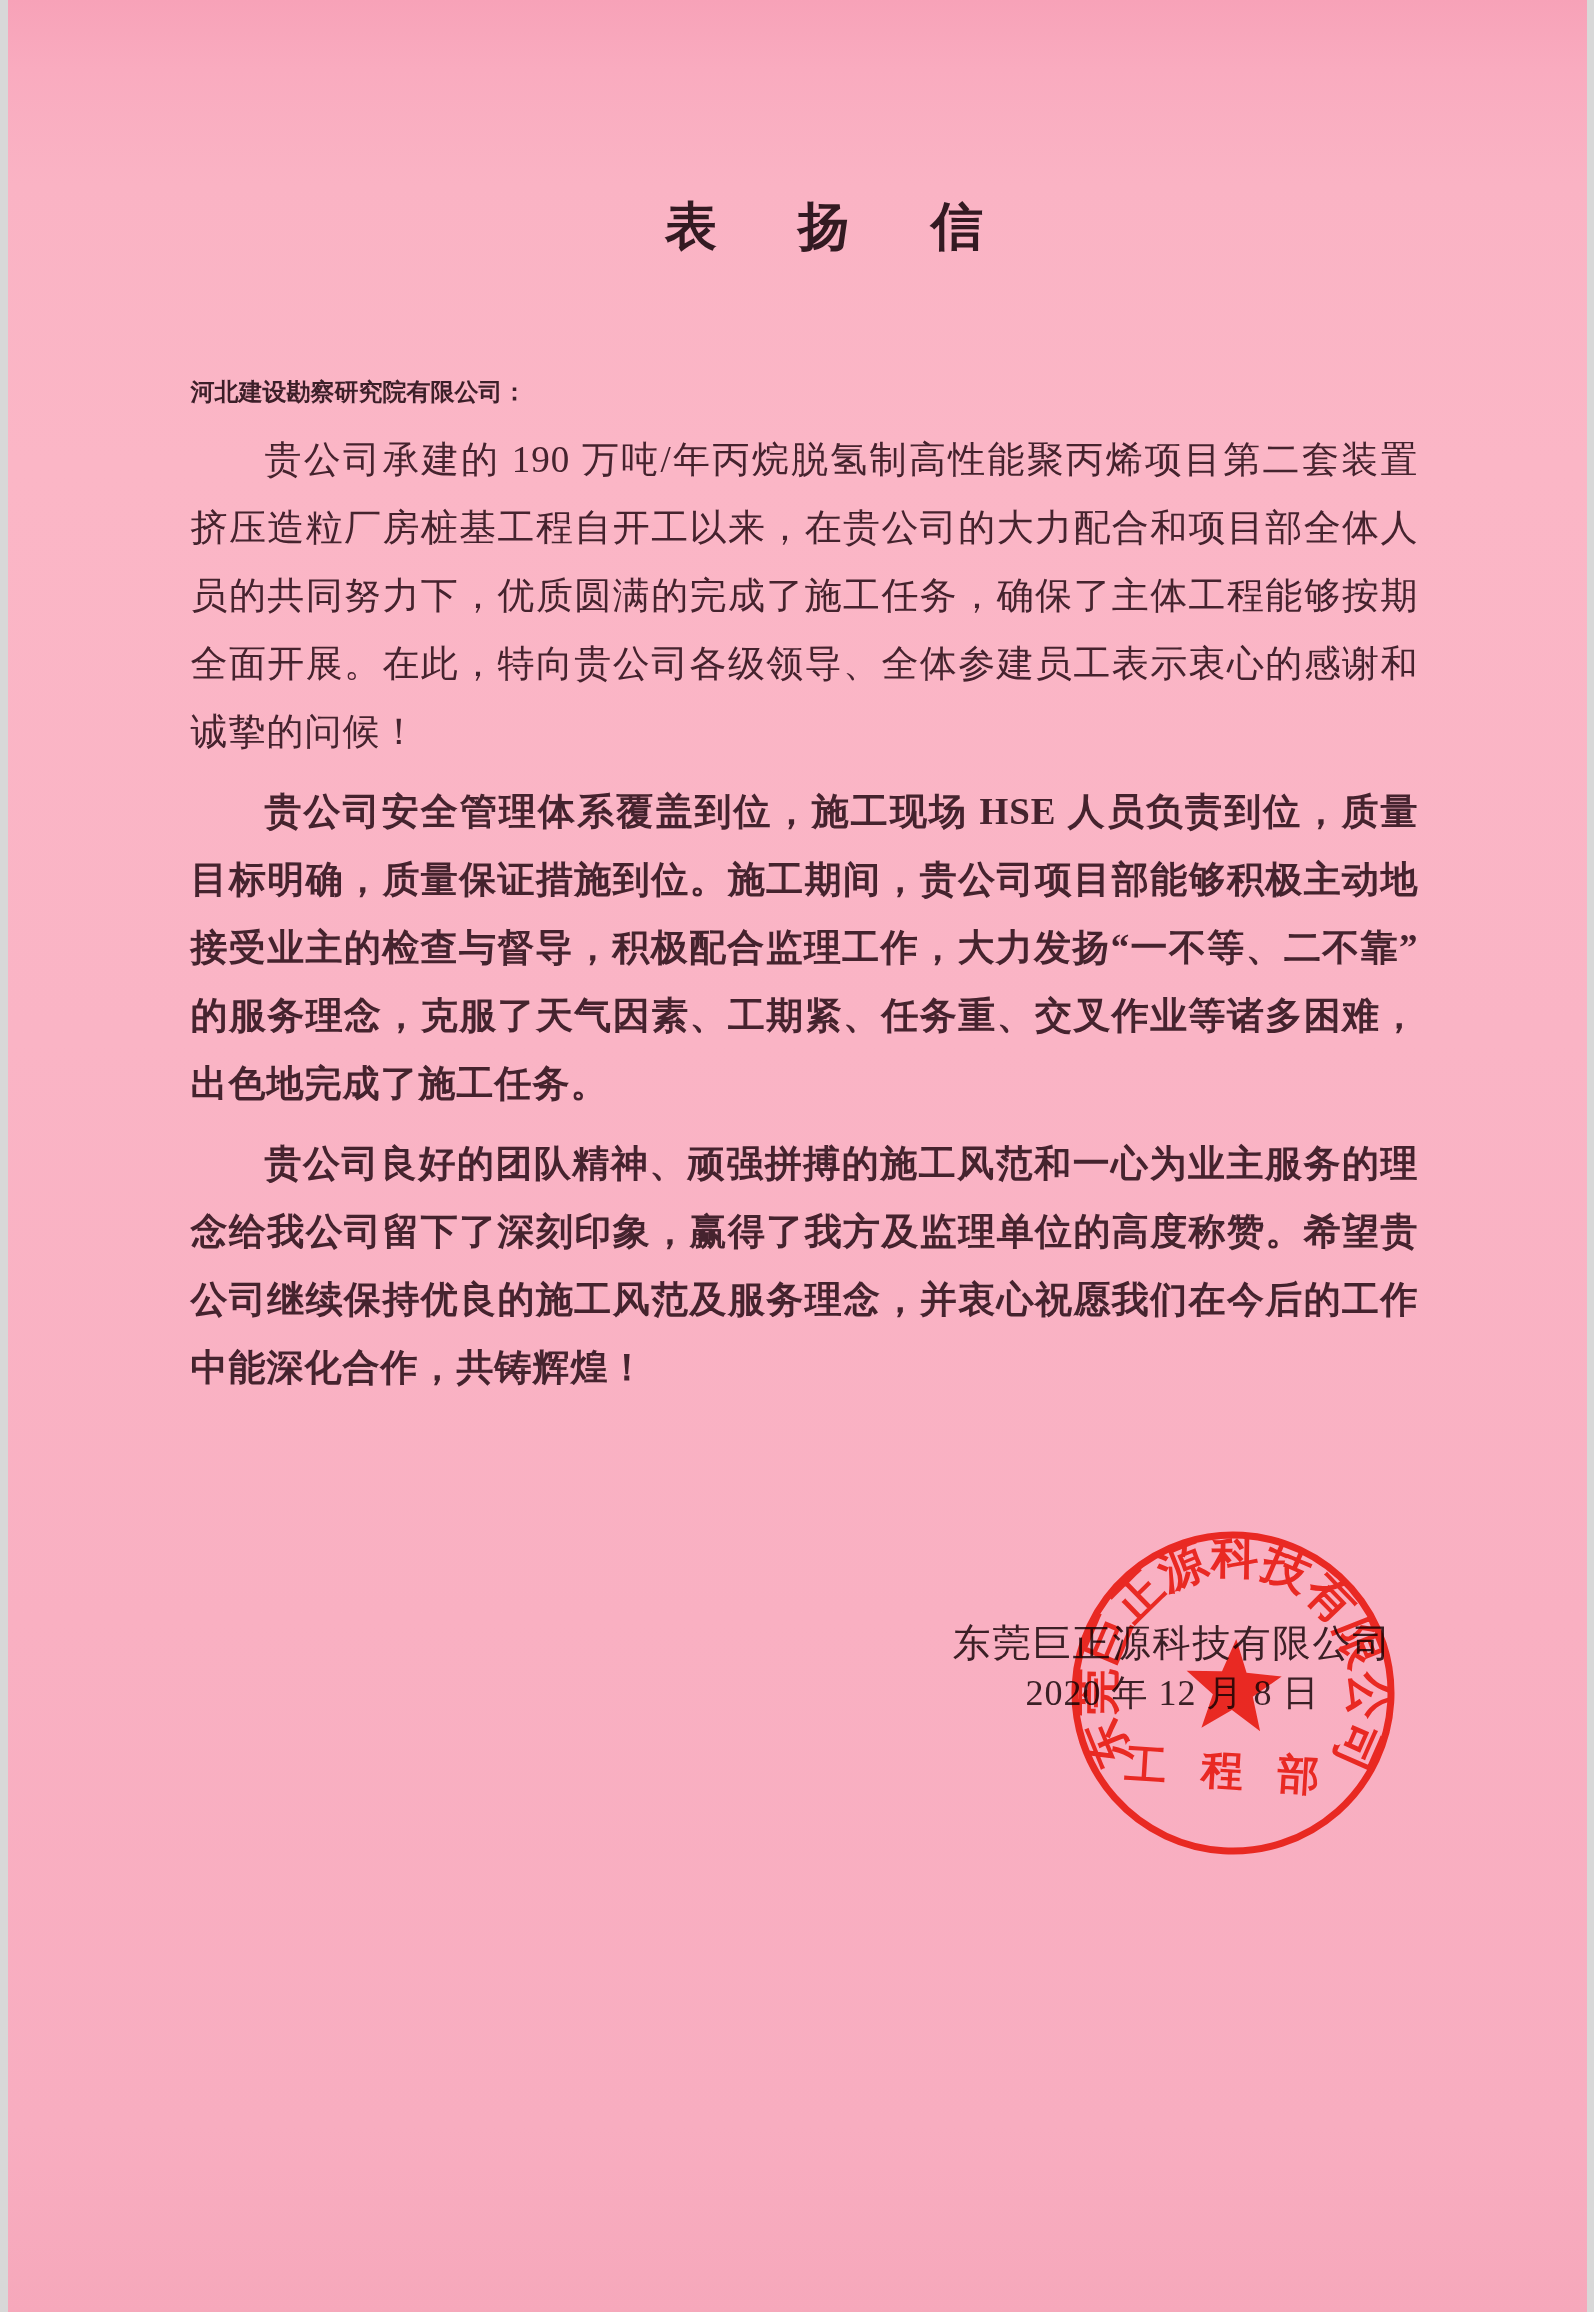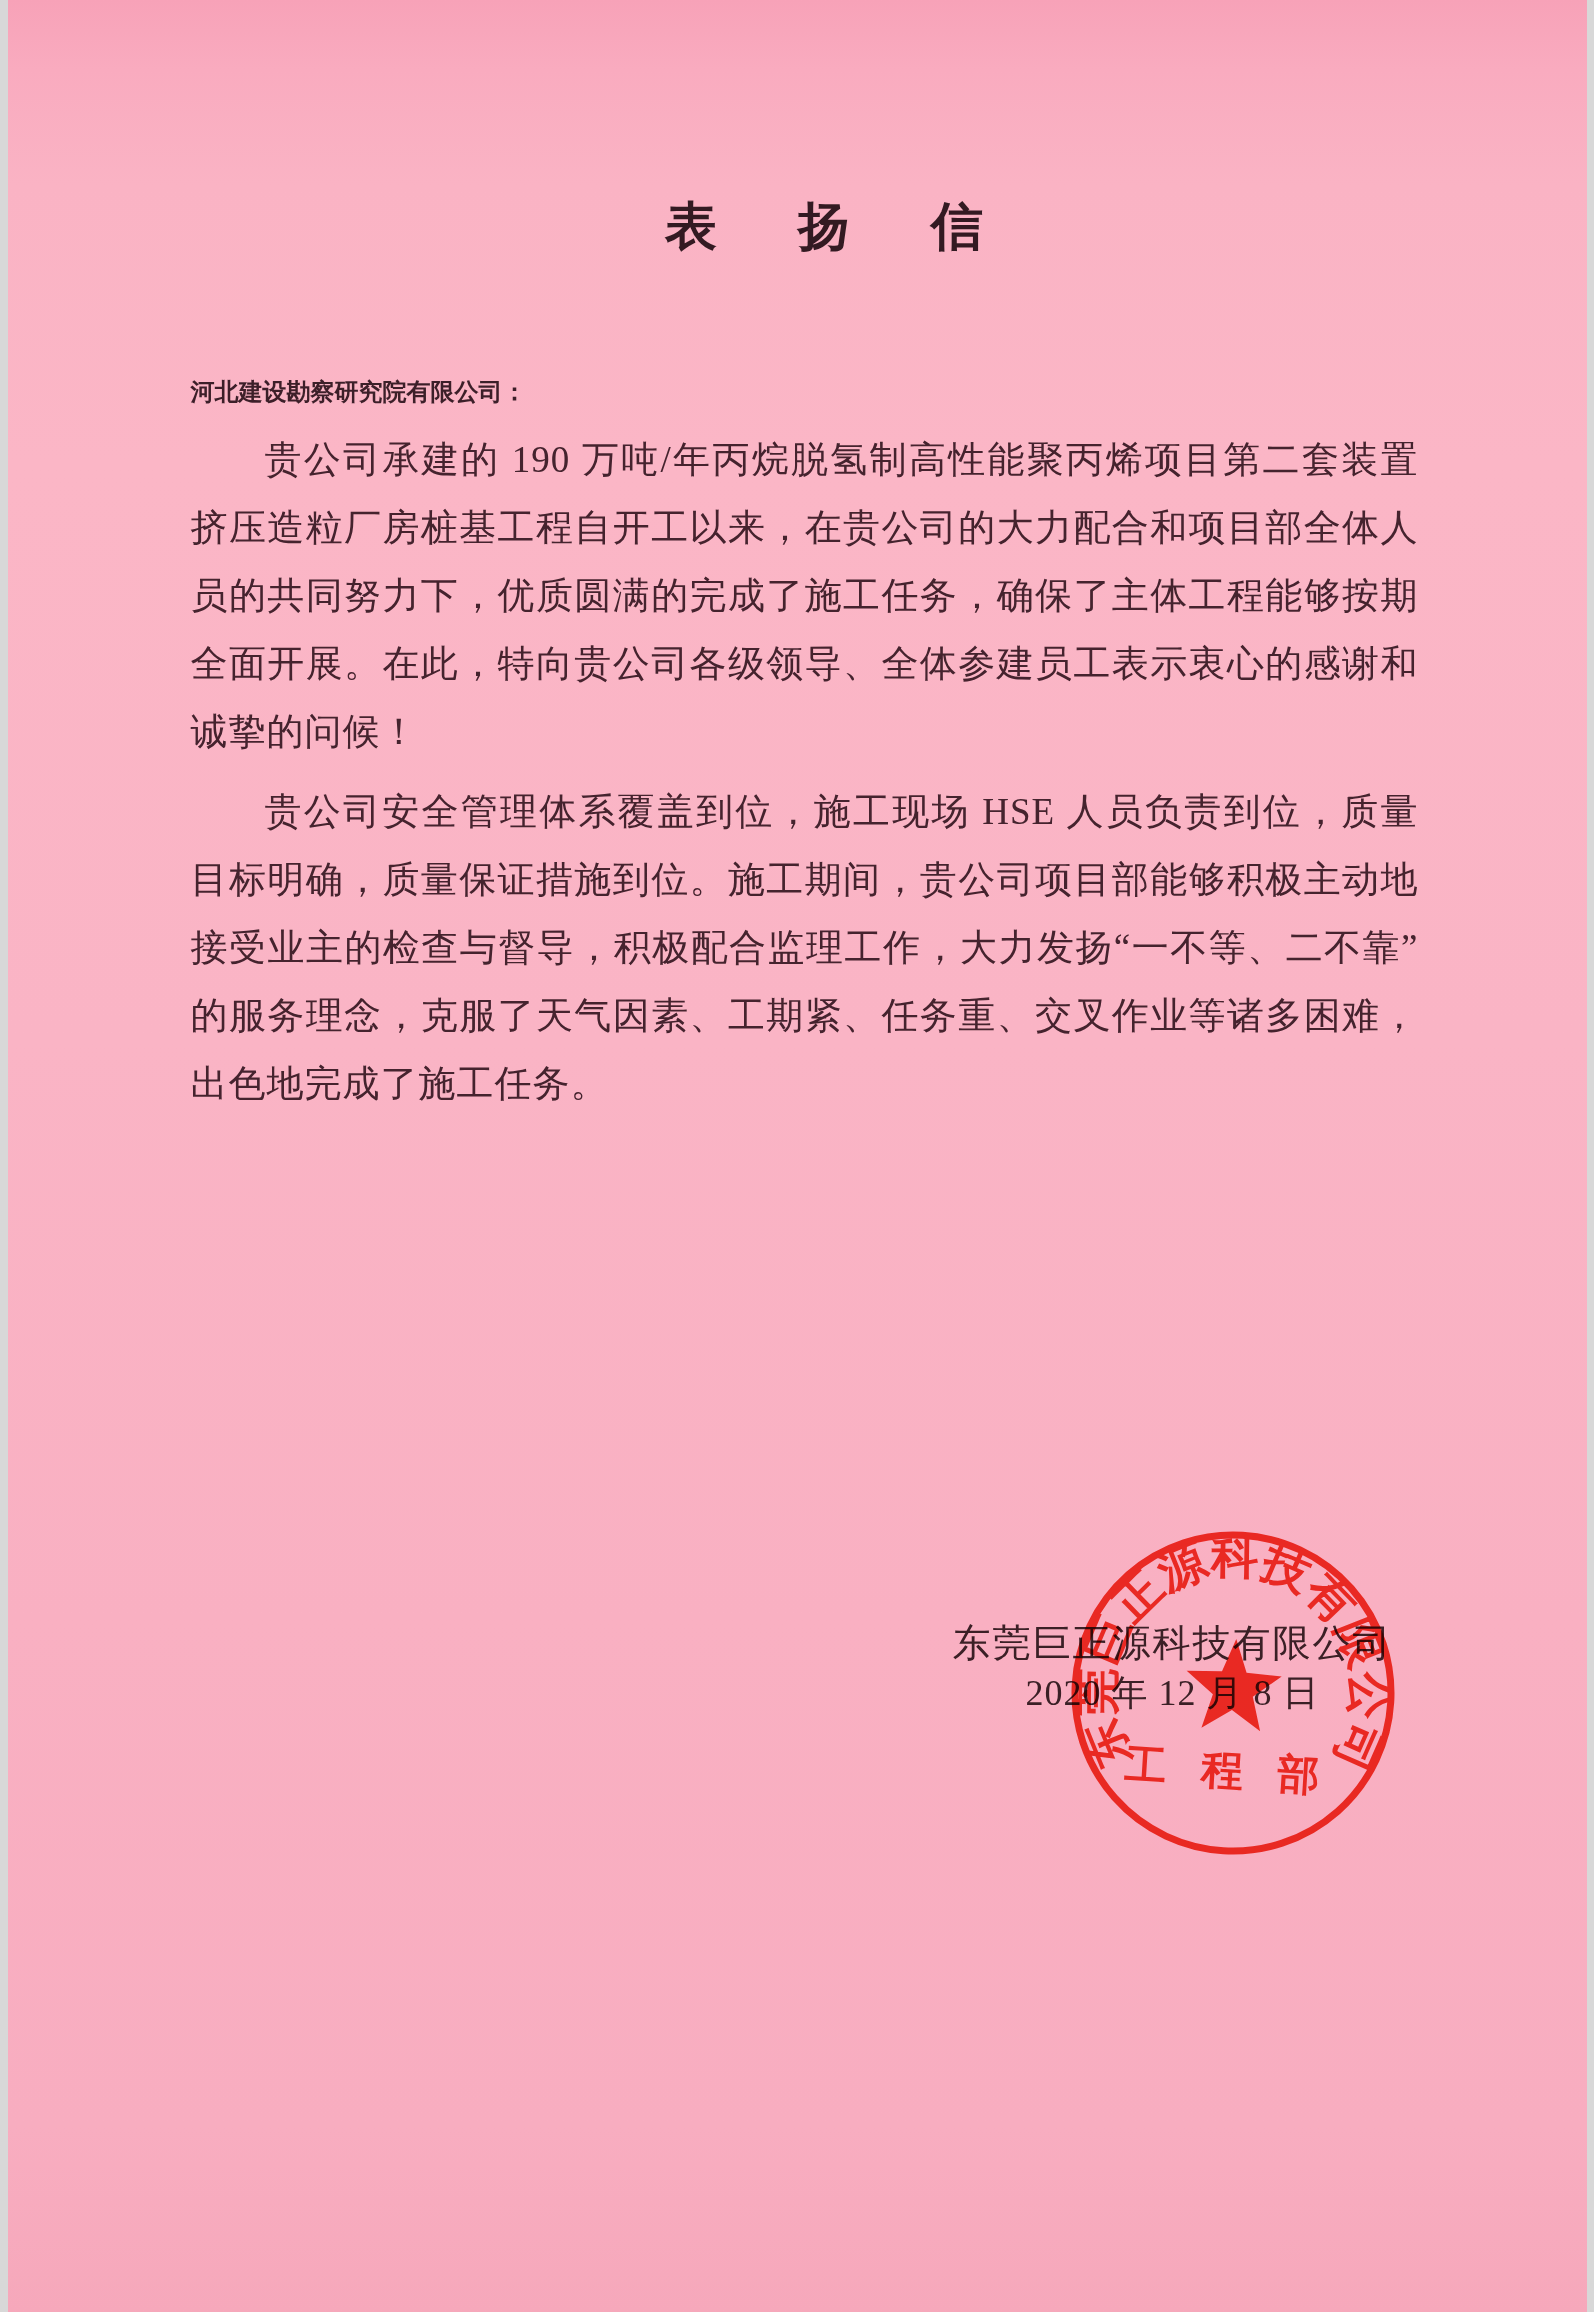--- a/index.html
+++ b/index.html
@@ -29,21 +29,21 @@
   .salutation {
     margin:0; font-weight:700; color:#3c1f29;
     font-family:"Liberation Sans","DejaVu Sans",sans-serif;
     font-size:24px;
   }
   .para {
     margin:0; text-indent:2em;
     text-align:justify; text-align-last:left;
     letter-spacing:1px;
   }
-  .para + .para { margin-top:12px; }
+  .para + .para { margin-top:12px;font-weight:bold; }
   .sig-block {
     position:absolute; right:194px; top:1618px;
     text-align:center; color:#3b2026;
   }
   .sig-name { font-size:38px; letter-spacing:2px; }
   .sig-date { font-size:36px; letter-spacing:1px; }
   .stamp {
     position:absolute; left:1055px; top:1523px;
     width:340px; height:340px;
     transform:rotate(3.5deg);
@@ -67,20 +67,21 @@
 <body>
 
 <div class="page">
 
   <h1 class="title">表 扬 信</h1>
 
   <div class="body-block">
     <p class="salutation">河北建设勘察研究院有限公司：</p>
     <p class="para">贵公司承建的 190 万吨/年丙烷脱氢制高性能聚丙烯项目第二套装置挤压造粒厂房桩基工程自开工以来，在贵公司的大力配合和项目部全体人员的共同努力下，优质圆满的完成了施工任务，确保了主体工程能够按期全面开展。在此，特向贵公司各级领导、全体参建员工表示衷心的感谢和诚挚的问候！</p>
     <p class="para">贵公司安全管理体系覆盖到位，施工现场 HSE 人员负责到位，质量目标明确，质量保证措施到位。施工期间，贵公司项目部能够积极主动地接受业主的检查与督导，积极配合监理工作，大力发扬“一不等、二不靠” 的服务理念，克服了天气因素、工期紧、任务重、交叉作业等诸多困难，出色地完成了施工任务。</p>
+    <p class="para">贵公司良好的团队精神、顽强拼搏的施工风范和一心为业主服务的理念给我公司留下了深刻印象，赢得了我方及监理单位的高度称赞。希望贵公司继续保持优良的施工风范及服务理念，并衷心祝愿我们在今后的工作中能深化合作，共铸辉煌！</p>
   </div>
 
   <div class="sig-block">
     <div class="sig-name">东莞巨正源科技有限公司</div>
     <div class="sig-date">2020 年 12 月 8 日</div>
   </div>
 
   <svg class="stamp" viewBox="0 0 340 340" xmlns="http://www.w3.org/2000/svg">
     <circle class="ring" cx="170" cy="170" r="158" fill="none" stroke-width="7"></circle>
     <path id="ringArc" d="M 74.2 242.2 A 120 120 0 1 1 265.8 242.2" fill="none"></path>

